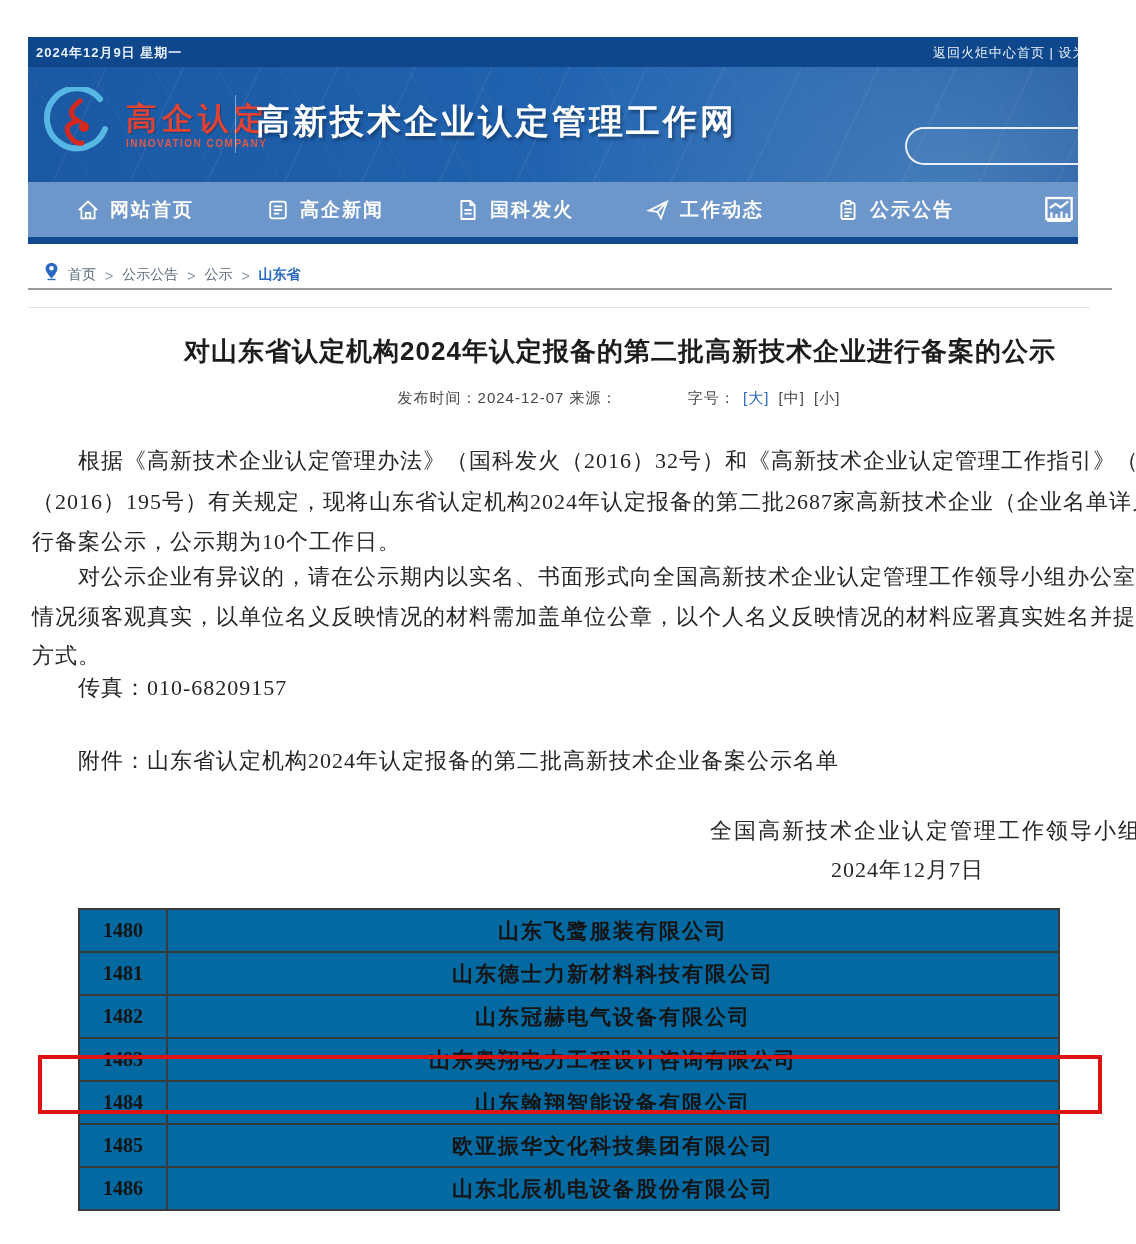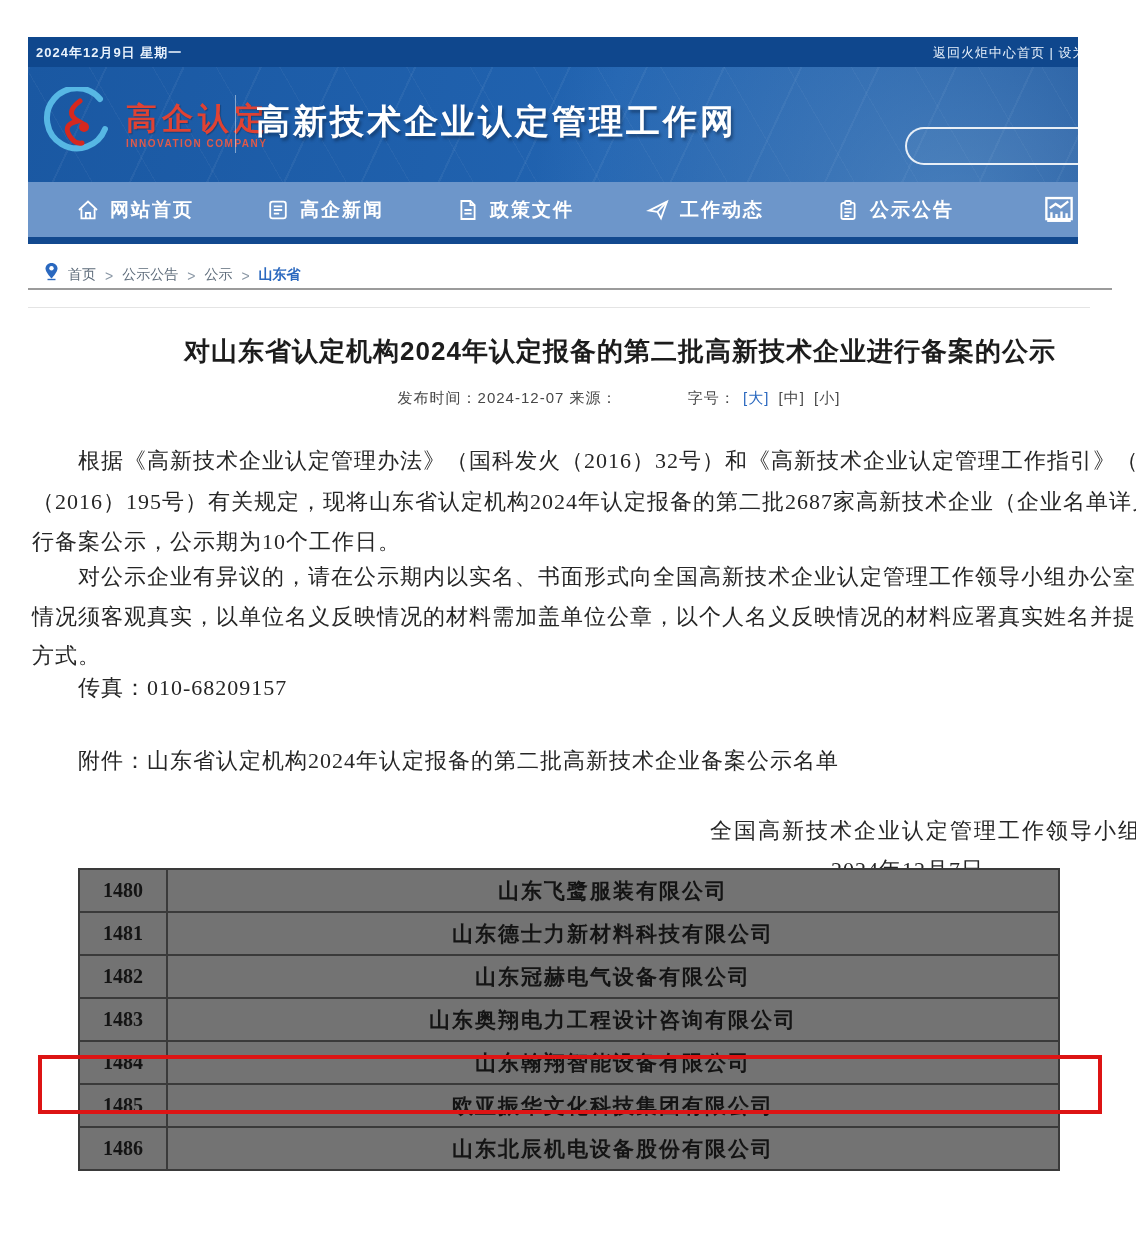--- a/index.html
+++ b/index.html
@@ -67,22 +67,22 @@
            letter-spacing:1px; font-family:"Liberation Serif", serif; }
   .indent { padding-left:46px; }
   .signer { position:absolute; left:32px; top:816px; width:1158px; text-align:right;
             white-space:nowrap; font-size:22px; color:#262626; letter-spacing:2px;
             font-family:"Liberation Serif", serif; }
   .sign-date { position:absolute; left:0; top:855px; width:984px; text-align:right;
                font-size:22px; color:#262626; letter-spacing:1px;
                font-family:"Liberation Serif", serif; }
 
   
-  .roster { position:absolute; left:78px; top:868px; border-collapse:collapse;
-            background:#737373; }
+  .roster { position:absolute; left:78px; top:908px; border-collapse:collapse;
+            background:#0369a1; }
   .roster td { border:2px solid #3a3a3a; height:43px; text-align:center;
                font-weight:700; color:#141414; }
   .roster td.no { width:88px; font-size:20px; font-family:"Liberation Serif", serif; }
   .roster td.name { width:892px; font-size:21px; letter-spacing:2px; }
   .highlight-box { position:absolute; left:38px; top:1055px; width:1064px; height:59px;
                    border:4px solid #dd1414; pointer-events:none; }
 </style>
 </head>
 <body>
 
@@ -134,21 +134,21 @@
         <span>高企新闻</span>
       </div>
       <div class="nav-item">
         <span>
           <svg width="24" height="24" viewBox="0 0 20 20" fill="none" stroke="#ffffff" stroke-width="1.5">
             <path d="M4.5 2.5 H12 L15.5 6 V17.5 H4.5 Z"></path>
               <path d="M12 2.5 V6 H15.5"></path>
               <path d="M7 10 H13 M7 13 H13"></path>
           </svg>
         </span>
-        <span>政策文件</span>
+        <span>国科发火</span>
       </div>
       <div class="nav-item">
         <span>
           <svg width="24" height="24" viewBox="0 0 20 20" fill="none" stroke="#ffffff" stroke-width="1.5">
             <path d="M2.5 10.5 L17.5 3 L12.5 17 L9.5 11.5 Z"></path>
               <path d="M9.5 11.5 L17.5 3"></path>
           </svg>
         </span>
         <span>工作动态</span>
       </div>

